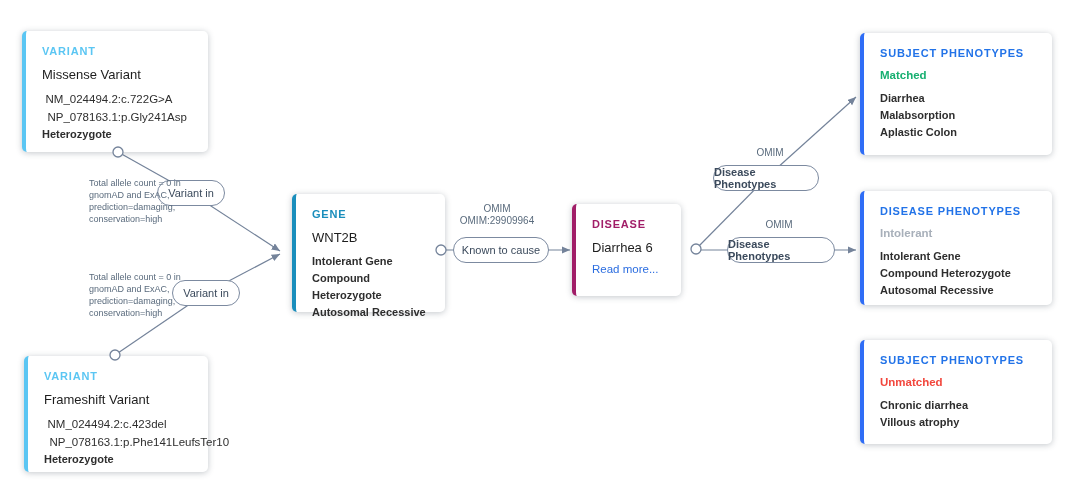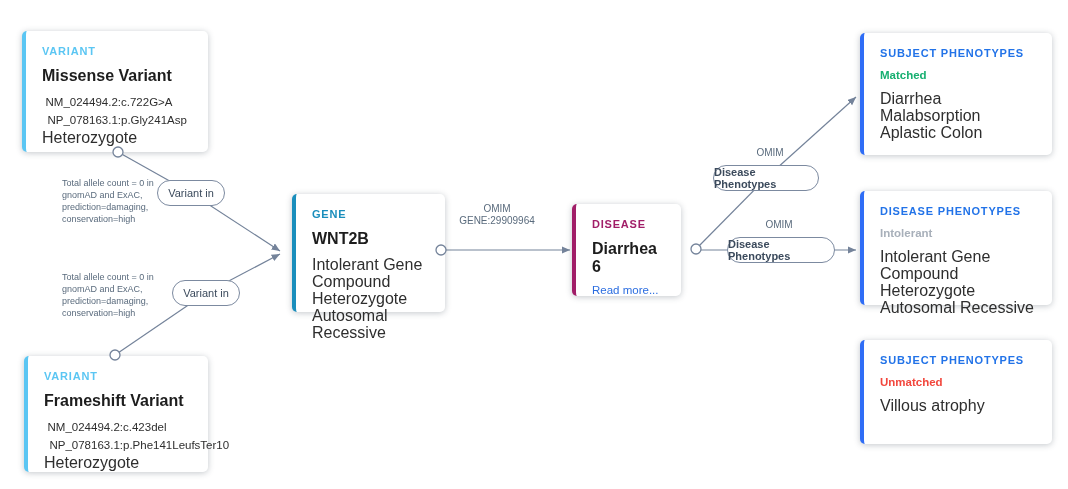--- a/index.html
+++ b/index.html
@@ -31,36 +31,36 @@
   .card.gene{border-left-color:var(--gene-accent);}
   .card.disease{border-left-color:var(--disease-accent);}
   .card.phenotype{border-left-color:var(--phenotype-accent);}
 
   .card-title{font-size:11px;font-weight:bold;letter-spacing:.8px;margin:2px 0 10px 0;}
   .variant .card-title{color:var(--variant-accent);}
   .gene .card-title{color:var(--gene-accent);}
   .disease .card-title{color:var(--disease-accent);}
   .phenotype .card-title{color:var(--phenotype-title);}
 
-  .card-strong{font-size:16px;font-weight:bold;color:#1d1d1d;margin-bottom:8px;}
+  .card-strong{font-size:13px;font-weight:normal;color:#1d1d1d;margin-bottom:8px;}
   .vrow{display:flex;font-size:11.5px;color:#2e2e2e;line-height:18px;}
   .vrow .lbl{width:79px;flex:none;text-align:right;}
-  .line{font-size:16px;color:#2e2e2e;line-height:17px;}
+  .line{font-size:11px;color:#2e2e2e;line-height:17px;font-weight:bold;}
   .status{font-size:11.5px;font-weight:bold;margin:8px 0 9px 0;}
   .status.matched{color:var(--matched-green);}
   .status.unmatched{color:var(--unmatched-red);}
   .status.unconfirmed{color:var(--unconfirmed-gray);}
   .read-more{font-size:11.5px;color:var(--link-blue);margin-top:6px;cursor:pointer;}
 
   .pill{position:absolute;z-index:2;background:#fff;border:1px solid #7c8aa0;
         border-radius:14px;display:flex;align-items:center;justify-content:center;
         font-size:11px;color:#3b4a5c;box-sizing:border-box;height:26px;}
   .pill.bold{font-weight:bold;}
 
-  .edge-note{position:absolute;z-index:2;font-size:9px;line-height:12px;color:#5a6b7d;}
+  .edge-note{position:absolute;z-index:2;font-size:9px;line-height:12px;color:#5a6b7d;margin-left:27px;}
   .edge-src{position:absolute;z-index:2;font-size:10px;line-height:12px;color:#5a6b7d;text-align:center;}
 </style>
 </head>
 <body>
 
 <div class="canvas">
 
   <svg class="layer edge-layer" width="1068" height="489">
     <defs>
       <marker id="arrow" markerWidth="8" markerHeight="8" refX="7" refY="3" orient="auto">
@@ -133,34 +133,36 @@
     <div class="card-title">DISEASE PHENOTYPES</div>
     <div class="status unconfirmed">Intolerant</div>
     <div class="line">Intolerant Gene</div>
     <div class="line">Compound Heterozygote</div>
     <div class="line">Autosomal Recessive</div>
   </div>
 
   <div class="card phenotype" style="left:860px;top:340px;width:192px;height:104px;">
     <div class="card-title">SUBJECT PHENOTYPES</div>
     <div class="status unmatched">Unmatched</div>
+    <div class="line">Chronic diarrhea</div>
     <div class="line">Villous atrophy</div>
   </div>
 
   <div class="pill" style="left:157px;top:180px;width:68px;">Variant in</div>
   <div class="pill" style="left:172px;top:280px;width:68px;">Variant in</div>
+  <div class="pill" style="left:453px;top:237px;width:96px;">Known to cause</div>
   <div class="pill bold" style="left:713px;top:165px;width:106px;">Disease Phenotypes</div>
   <div class="pill bold" style="left:727px;top:237px;width:108px;">Disease Phenotypes</div>
 
   <div class="edge-note" style="left:62px;top:177px;width:108px;">Total allele count = 0 in gnomAD and ExAC, prediction=damaging, conservation=high</div>
   <div class="edge-note" style="left:62px;top:271px;width:108px;">Total allele count = 0 in gnomAD and ExAC, prediction=damaging, conservation=high</div>
 
   <div class="edge-src" style="left:452px;top:203px;width:90px;">
     <div>OMIM</div>
-    <div>GENE:29909964</div>
+    <div>OMIM:29909964</div>
   </div>
   <div class="edge-src" style="left:745px;top:147px;width:50px;">OMIM</div>
   <div class="edge-src" style="left:754px;top:219px;width:50px;">OMIM</div>
 
   <svg class="layer node-layer" width="1068" height="489">
     <circle class="node-circle" cx="118" cy="152" r="5"></circle>
     <circle class="node-circle" cx="115" cy="355" r="5"></circle>
     <circle class="node-circle" cx="441" cy="250" r="5"></circle>
     <circle class="node-circle" cx="696" cy="249" r="5"></circle>
   </svg>

